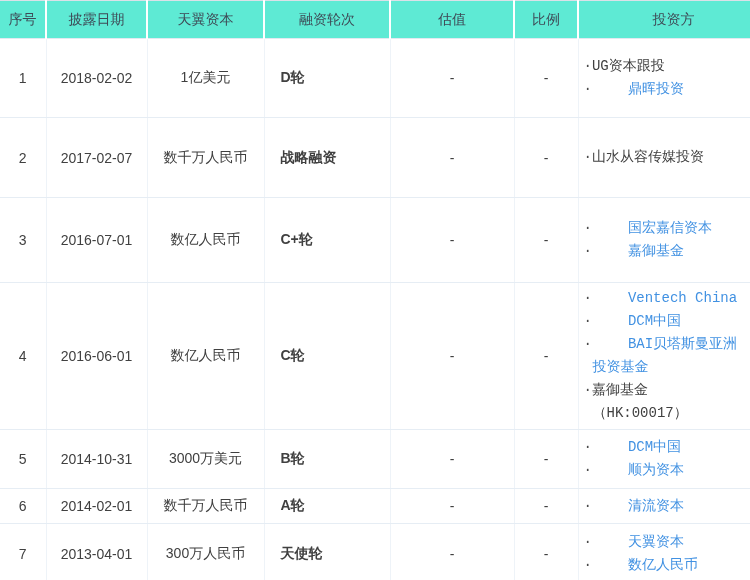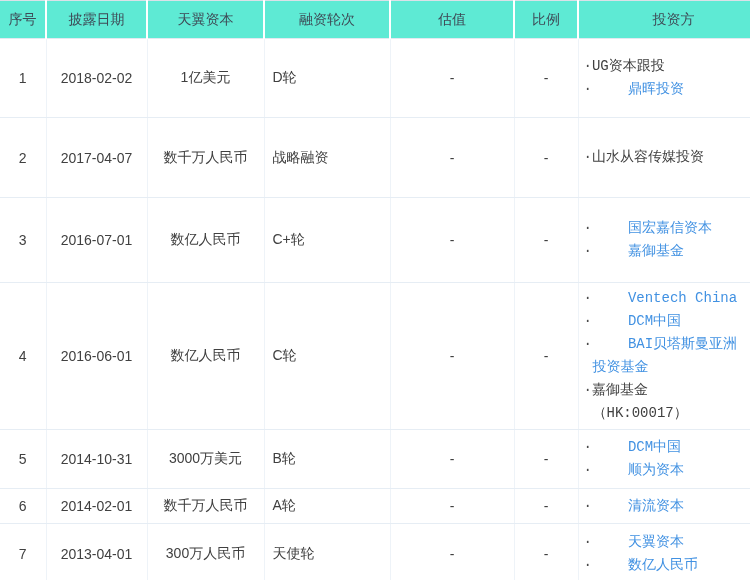--- a/index.html
+++ b/index.html
@@ -44,21 +44,21 @@
 
   tr.h79  { height: 79px; }
   tr.h80  { height: 80px; }
   tr.h85  { height: 85px; }
   tr.h141 { height: 141px; }
   tr.h59  { height: 59px; }
   tr.h35  { height: 35px; }
   tr.h60  { height: 60px; }
 
   td.center { text-align: center; }
-  td.round-cell { text-align: left; padding-left: 8px; }
+  td.round-cell { text-align: left; padding-left: 16px; font-weight: bold; }
   td.investors-cell { text-align: left; padding: 4px 8px 4px 5px; }
 
   .inv-line {
     line-height: 23px;
     padding-left: 9px;
     text-indent: -9px;
     color: #404040;
     font-family: Liberation Mono, monospace;
   }
   .inv-bullet { color: #4a4a4a; }
@@ -99,21 +99,21 @@
       <td class="center">-</td>
       <td class="center">-</td>
       <td class="investors-cell">
         <div class="inv-line"><span class="inv-bullet">·</span><span class="inv-name">UG资本跟投</span></div>
         <div class="inv-line"><span class="inv-bullet">·</span><span class="inv-name link">鼎晖投资</span></div>
       </td>
     </tr>
 
     <tr class="h80">
       <td class="center">2</td>
-      <td class="center">2017-04-07</td>
+      <td class="center">2017-02-07</td>
       <td class="center">数千万人民币</td>
       <td class="round-cell">战略融资</td>
       <td class="center">-</td>
       <td class="center">-</td>
       <td class="investors-cell">
         <div class="inv-line"><span class="inv-bullet">·</span><span class="inv-name">山水从容传媒投资</span></div>
       </td>
     </tr>
 
     <tr class="h85">

